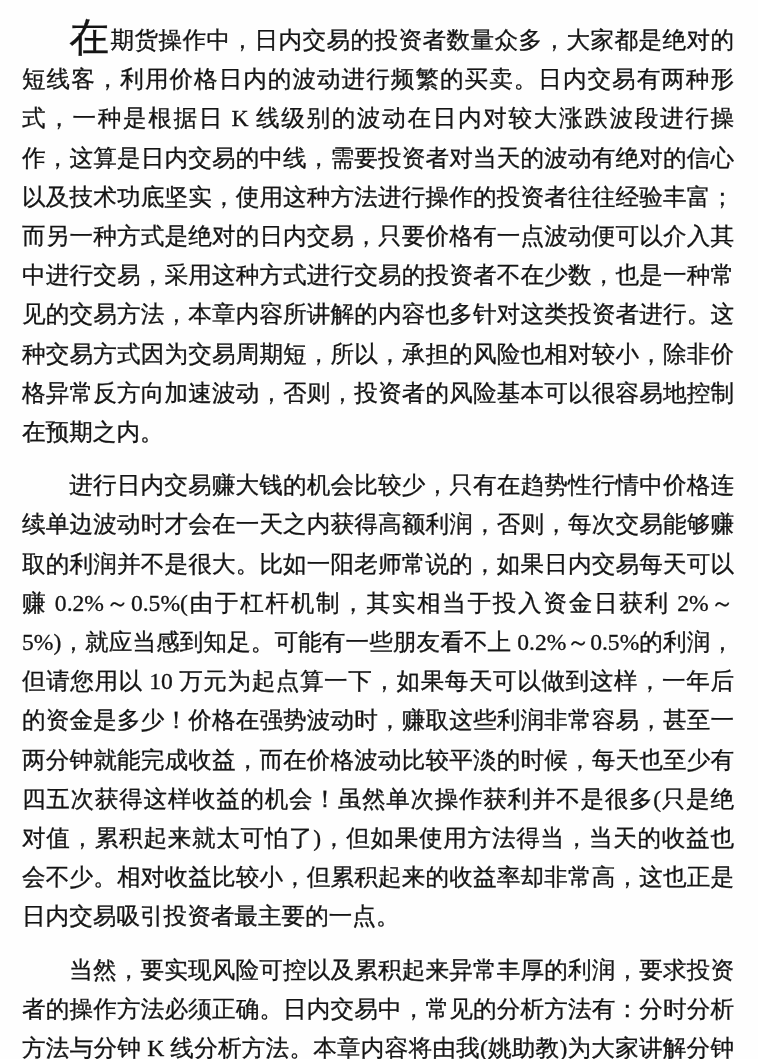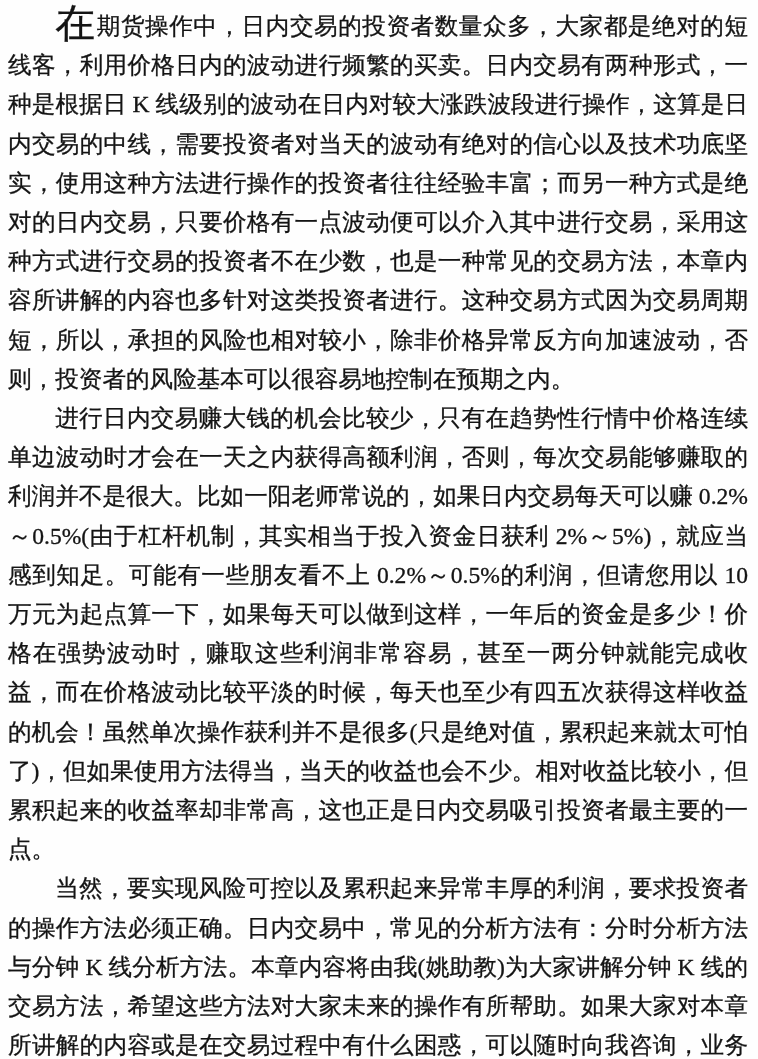--- a/index.html
+++ b/index.html
@@ -17,21 +17,21 @@
     color: #141414;
     font-family: "Liberation Serif", "DejaVu Serif", serif;
     font-size: 23.6px;
     line-height: 39.2px;
     padding: 4px 10px 0 8px;
     text-align: justify;
     overflow: hidden;
     -webkit-text-stroke: 0.3px #141414;
   }
   .para {
-    margin: 0;
+    margin: 14px;
     text-indent: 2em;
   }
   .dropcap {
     font-size: 40px;
     line-height: 39.2px;
     vertical-align: -3px;
     letter-spacing: 1px;
   }
 </style>
 </head>

